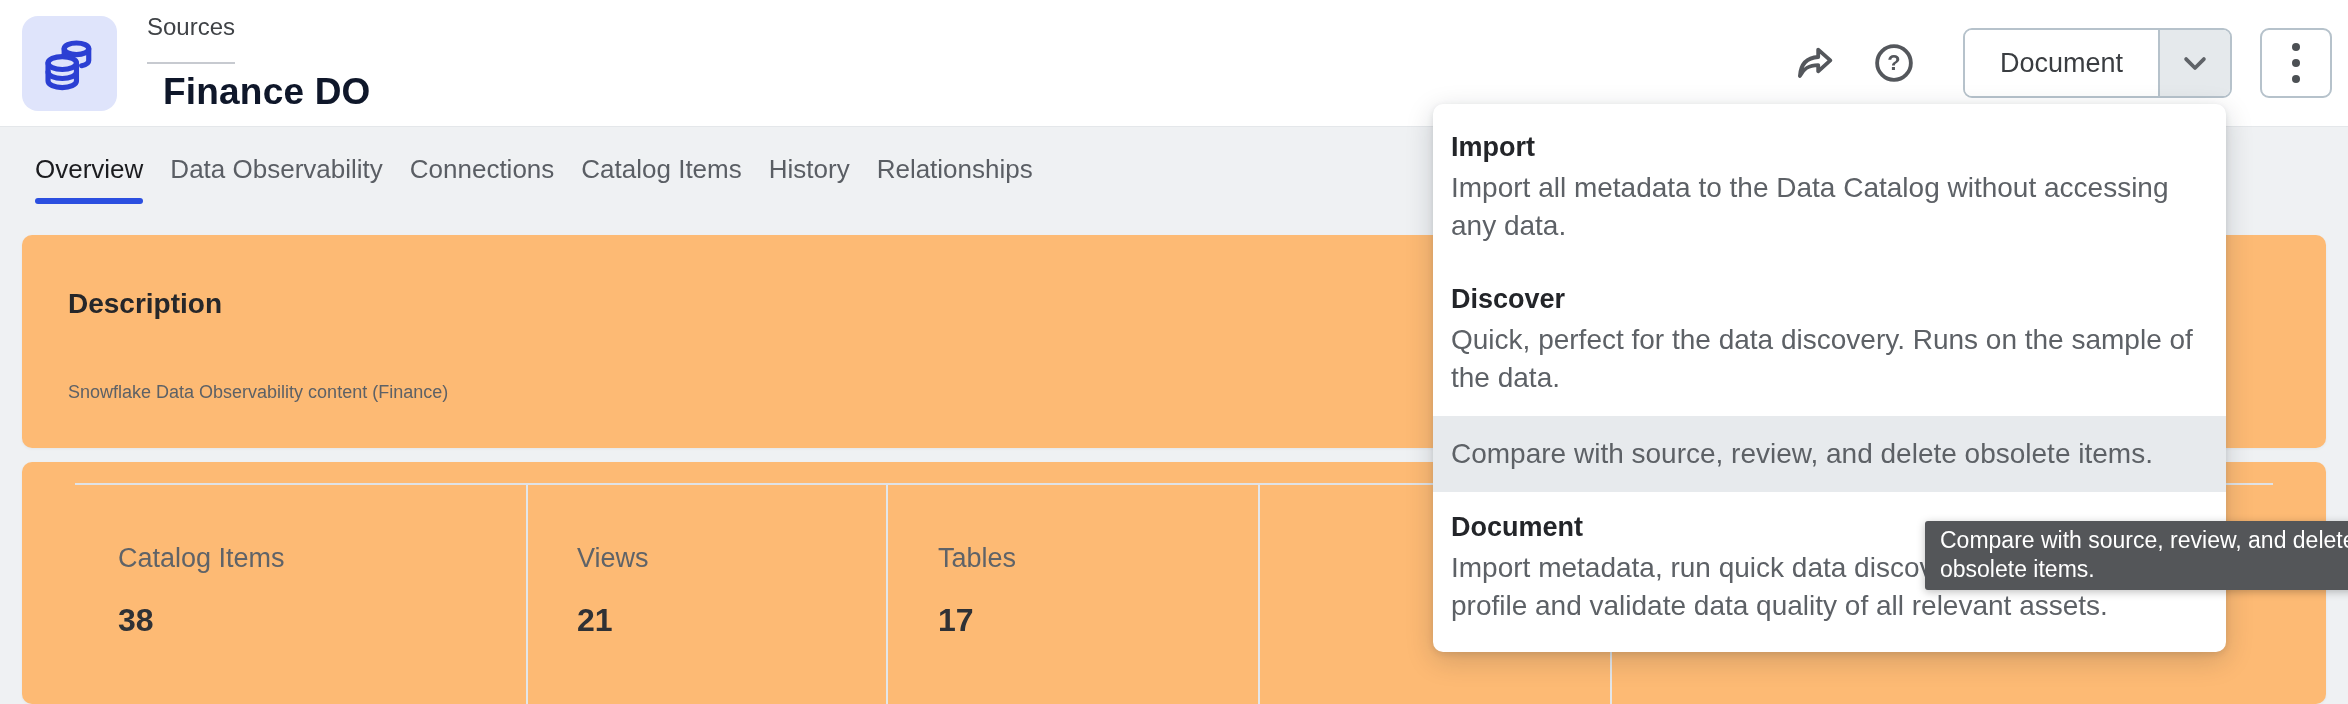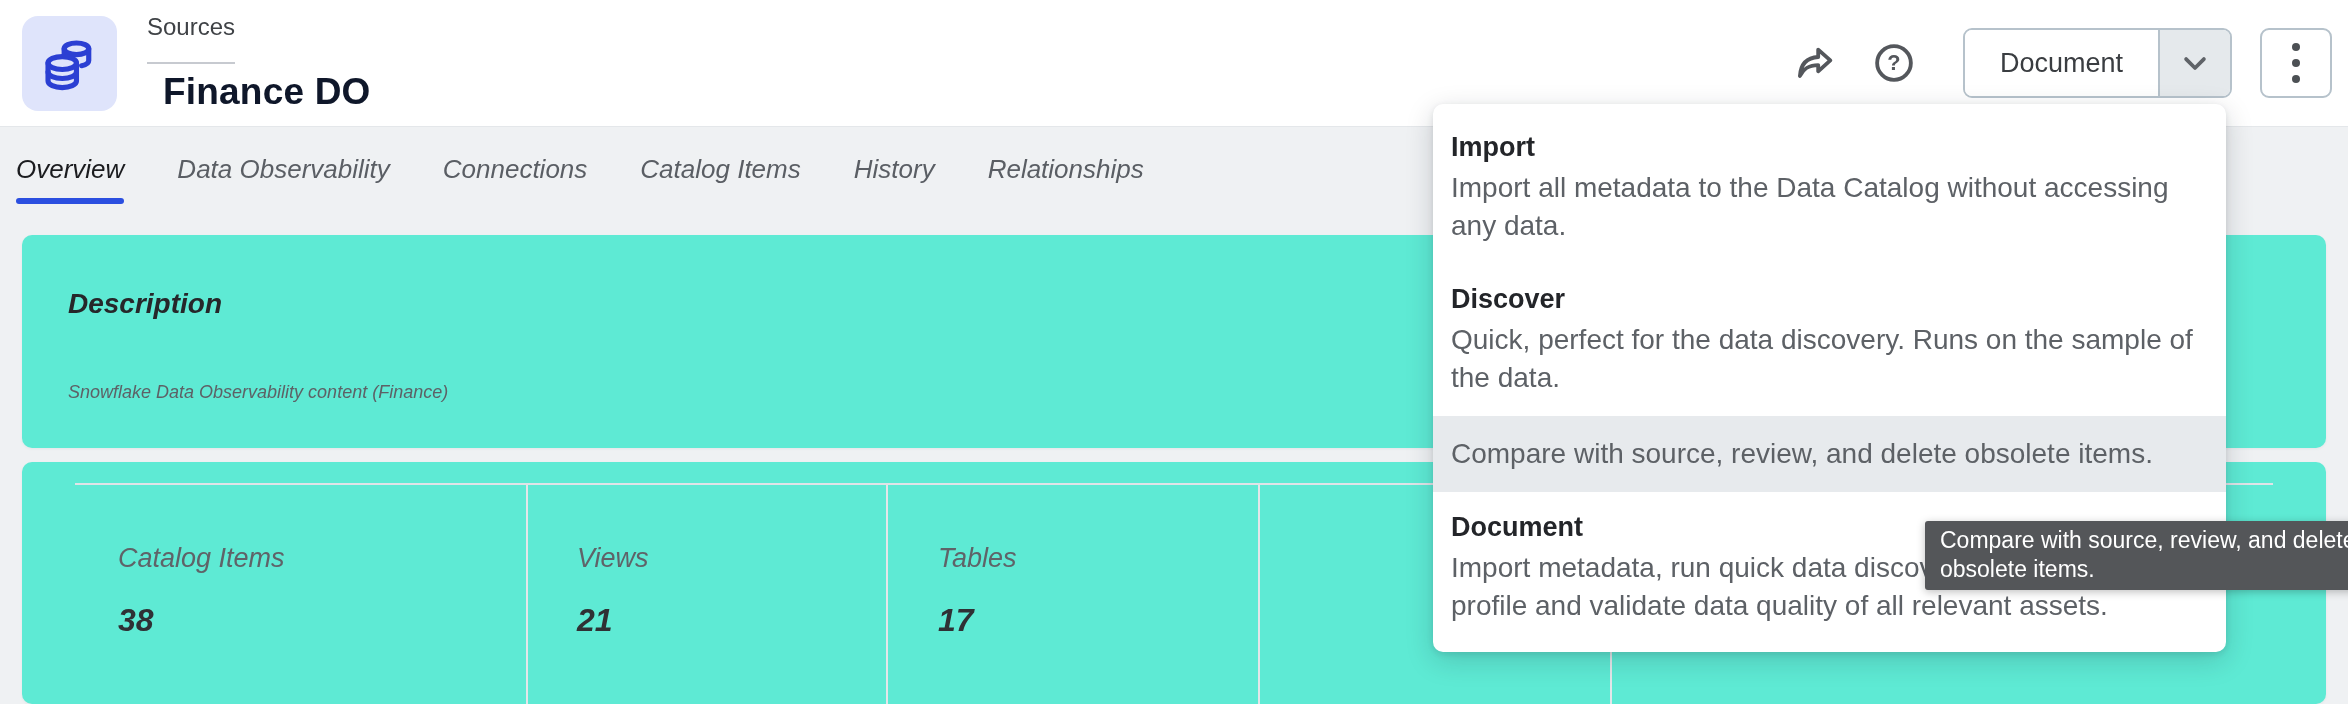--- a/index.html
+++ b/index.html
@@ -25,27 +25,27 @@
   .split-btn{display:flex;height:70px;border:2px solid #b6c2cb;border-radius:9px;overflow:hidden;background:#ffffff;}
   .split-main{width:193px;border:none;background:#ffffff;font-size:27px;font-weight:500;color:#3a3d41;cursor:pointer;}
   .split-caret{width:72px;border:none;border-left:2px solid #b6c2cb;background:#e5e9ec;cursor:pointer;
                display:flex;align-items:center;justify-content:center;}
   .kebab-btn{margin-left:28px;width:72px;height:70px;background:#fff;border:2px solid #b6c2cb;border-radius:9px;
              display:flex;flex-direction:column;align-items:center;justify-content:center;gap:8px;cursor:pointer;}
   .kebab-btn i{width:8px;height:8px;border-radius:50%;background:#4c5054;}
 
   
   .tabbar{position:absolute;left:0;top:128px;width:2348px;height:83px;display:flex;align-items:stretch;
-          padding-left:16px;gap:53px;font-style:italic;}
+          padding-left:35px;gap:27px;}
   .tab{position:relative;display:flex;align-items:center;font-size:26px;color:#5a5e64;cursor:pointer;white-space:nowrap;}
   .tab.active{color:#1b1c1f;font-weight:500;}
   .tab-underline{position:absolute;left:0;right:0;bottom:7px;height:6px;border-radius:3px;background:#2b4fe0;}
 
   
-  .card{position:absolute;background:#5eead4;border-radius:10px;box-shadow:0 1px 3px rgba(25,35,50,.05);font-style:italic;}
+  .card{position:absolute;background:#fdba74;border-radius:10px;box-shadow:0 1px 3px rgba(25,35,50,.05);}
   .desc-card{left:22px;top:235px;width:2304px;height:213px;padding:52px 46px 0 46px;}
   .desc-heading{font-size:28px;font-weight:700;color:#26272a;line-height:34px;margin:0;}
   .desc-body{font-size:18px;color:#5d6166;line-height:34px;margin:54px 0 0 0;}
 
   .stats-card{left:22px;top:462px;width:2304px;height:242px;}
   .stats-topline{position:absolute;left:53px;right:53px;top:21px;height:2px;background:#e0e3e7;}
   .stat-divider{position:absolute;top:23px;bottom:0;width:2px;background:#e3e6e9;}
   .stat{position:absolute;top:80px;}
   .stat-label{font-size:27px;color:#5f6368;line-height:32px;}
   .stat-value{font-size:32px;font-weight:700;color:#2f3135;line-height:48px;margin-top:22px;}

